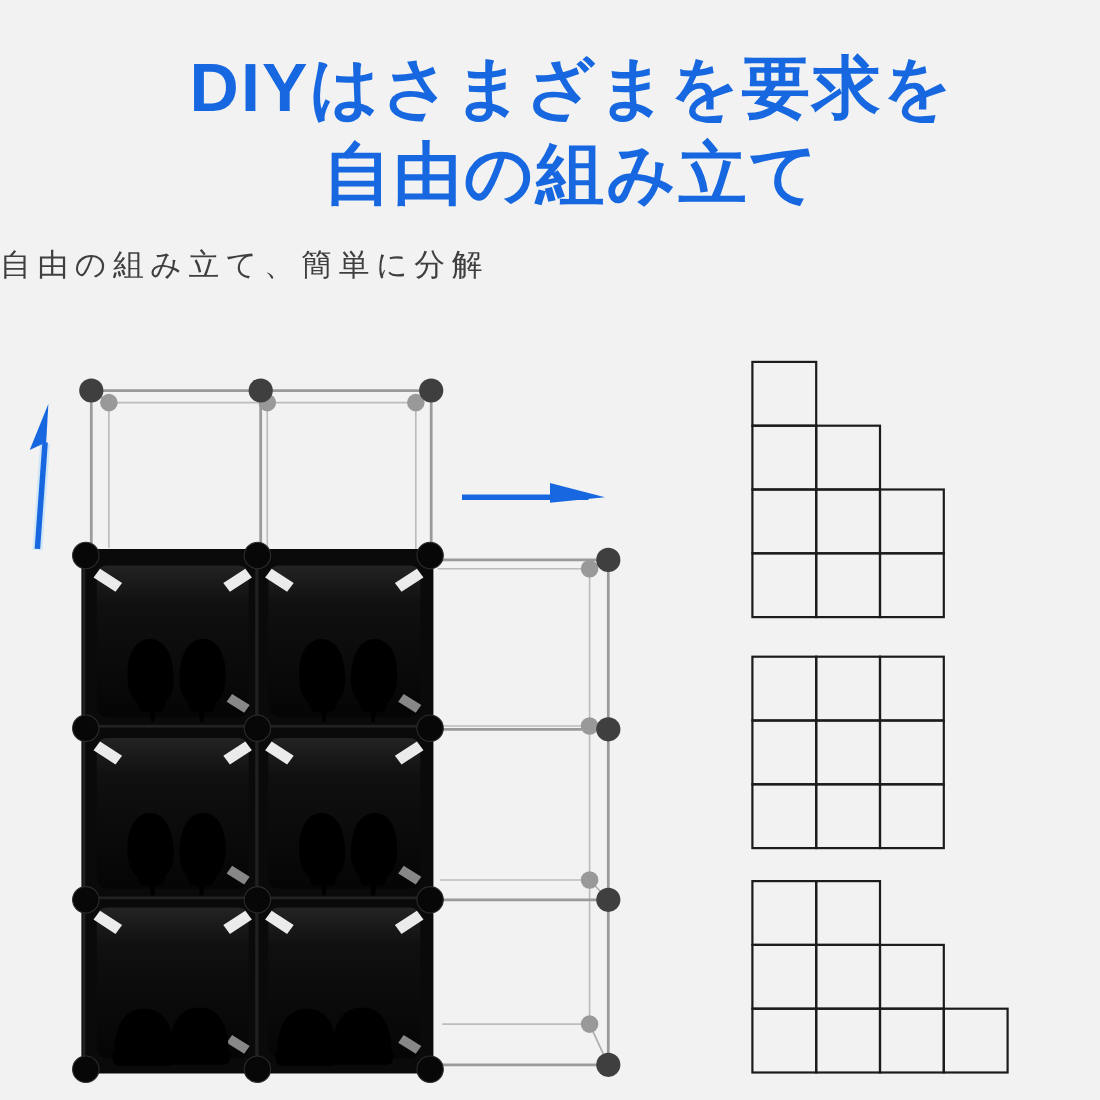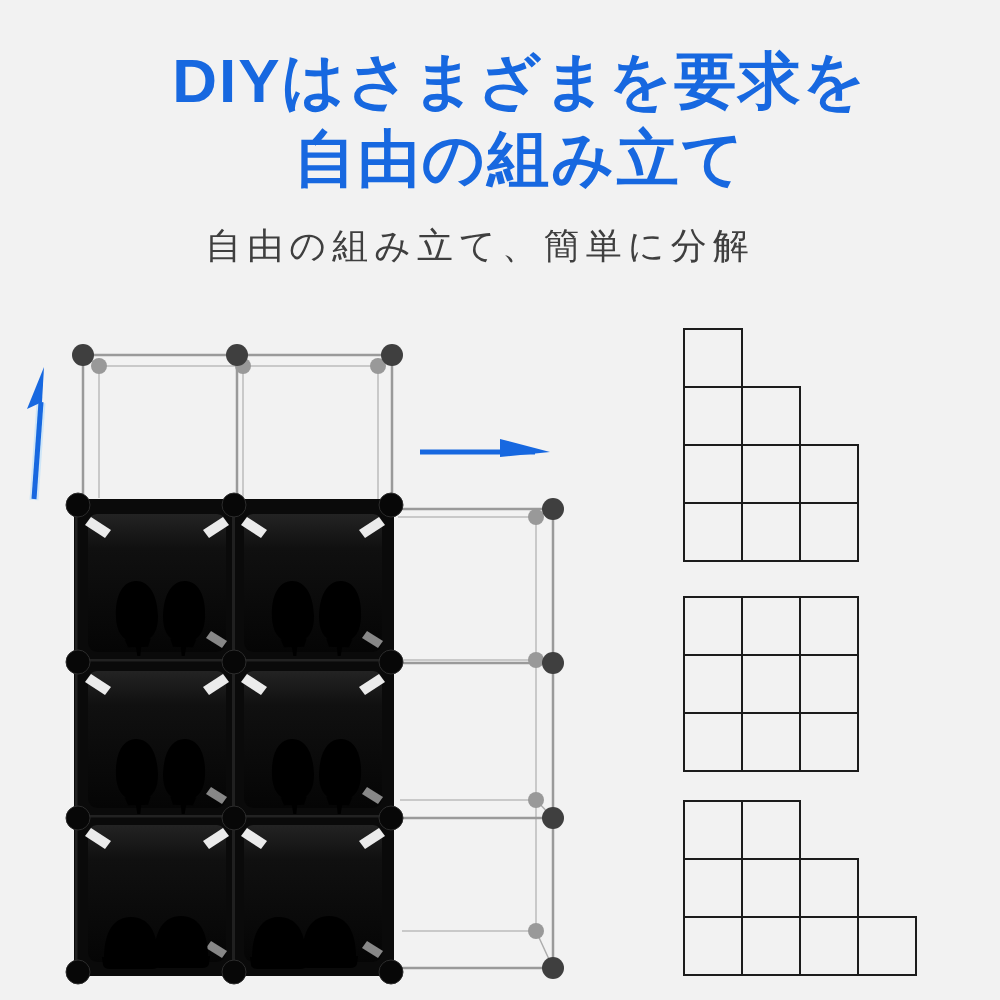--- a/index.html
+++ b/index.html
@@ -1,21 +1,21 @@
 <!DOCTYPE html>
 <html><head>
 <meta charset="utf-8">
 <style>
   html,body{margin:0;padding:0;background:#f2f2f2;}
   .canvas{position:relative;width:1000px;height:1000px;background:#f2f2f2;overflow:hidden;
           font-family:"Liberation Sans","DejaVu Sans",sans-serif;}
   .title{position:absolute;top:42px;left:0;width:1000px;text-align:center;
          font-size:62px;font-weight:bold;color:#1768e0;line-height:78px;letter-spacing:2px;margin-left:20px;}
-  .subtitle{position:absolute;top:222px;left:0;width:960px;text-align:center;
-            font-size:36px;color:#3f3f3f;letter-spacing:6px;}
+  .subtitle{position:absolute;top:222px;left:0;width:960px;
+            font-size:28px;color:#3f3f3f;letter-spacing:6px;}
   .illustration{position:absolute;left:0;top:0;width:1000px;height:1000px;}
 
   
   .diagram{position:absolute;}
   .dg-row{display:flex;}
   .dg-row + .dg-row{margin-top:-2px;}
   .dg-cell{box-sizing:border-box;border:2px solid #1c1c1c;margin-right:-2px;background:transparent;}
 
   .wire-front{stroke:#9a9a9a;stroke-width:2.5;fill:none}
   .wire-back{stroke:#bcbcbc;stroke-width:1.5;fill:none}

